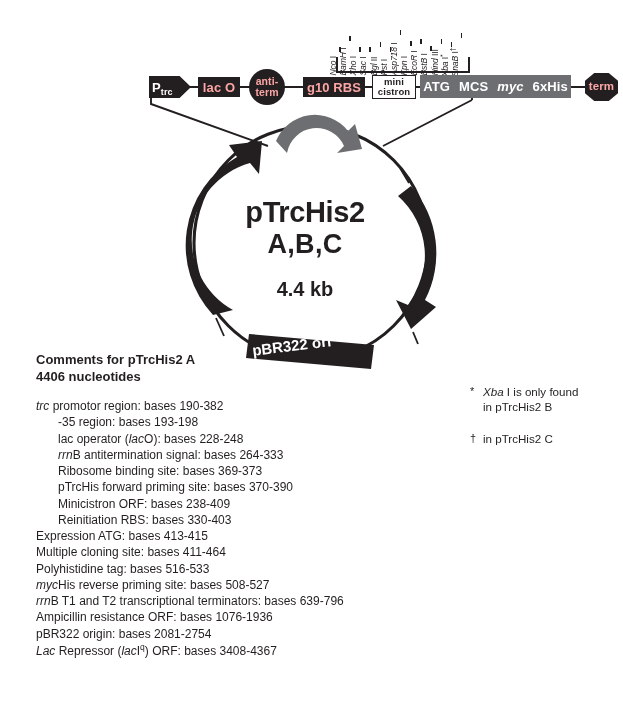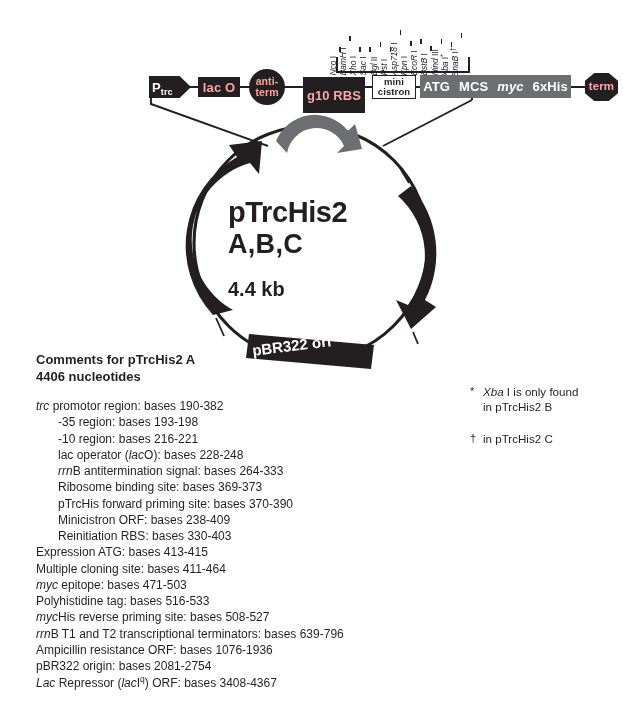--- a/index.html
+++ b/index.html
@@ -43,21 +43,21 @@
   .ptrc-shape {
     position: absolute; left: 0; top: 0; width: 42px; height: 22px;
     background: #231f20;
     clip-path: polygon(0 0, 66% 0, 66% -12%, 100% 50%, 66% 112%, 66% 100%, 0 100%);
     z-index: 0;
   }
   .ptrc-txt { position: relative; z-index: 1; font-size: 13px; }
   .ptrc-txt sub { font-size: 9px; vertical-align: baseline; position: relative; top: 3px; }
 
   .seg-laco { left: 198px; top: 77px; width: 42px; height: 20px; font-size: 13px; }
-  .seg-g10  { left: 303px; top: 77px; width: 62px; height: 36px; font-size: 13px; }
+  .seg-g10  { left: 303px; top: 77px; width: 62px; height: 20px; font-size: 13px; }
 
   .seg-anti {
     left: 249px; top: 69px; width: 36px; height: 36px;
     border-radius: 50%;
     flex-direction: column;
     font-size: 10.5px;
     line-height: 1.02;
   }
   .seg-mini {
     left: 372px; top: 75px; width: 44px; height: 24px;
@@ -131,23 +131,23 @@
   }
 
   
   .leaders { position: absolute; left: 0; top: 0; width: 623px; height: 726px; pointer-events: none; }
 
   
   .circle-wrap { position: absolute; left: 0; top: 0; width: 623px; height: 726px; }
 
   .center-label {
     position: absolute;
-    left: 228px; top: 196px;
+    left: 220px; top: 196px;
     width: 170px;
-    text-align: left;
+    text-align: center;
     color: #231f20;
   }
   .pname { font-size: 29px; font-weight: bold; letter-spacing: -.4px; line-height: 1.12; }
   .pabc  { font-size: 27px; font-weight: bold; letter-spacing: .3px; line-height: 1.2; }
   .pkb   { font-size: 20px; font-weight: bold; margin-top: 17px; }
 
   .arc-label {
     position: absolute;
     color: #ffffff;
     font-weight: bold;
@@ -339,30 +339,28 @@
   </div>
 
   <div class="comments-head">
     <div>Comments for pTrcHis2 A</div>
     <div>4406 nucleotides</div>
   </div>
 
   <div class="comments-list" id="comments-host">
       <div class="row"><span class="it">trc</span> promotor region:  bases 190-382</div>
       <div class="row ind1">-35 region:  bases 193-198</div>
-      <div class="row ind1">-10 region:  bases 216-221</div>
       <div class="row ind1">lac operator (<span class="it">lac</span>O):  bases 228-248</div>
       <div class="row ind1"><span class="it">rrn</span>B antitermination signal:  bases 264-333</div>
       <div class="row ind1">Ribosome binding site:  bases 369-373</div>
       <div class="row ind1">pTrcHis forward priming site:  bases 370-390</div>
       <div class="row ind1">Minicistron ORF:  bases 238-409</div>
       <div class="row ind1">Reinitiation RBS:  bases 330-403</div>
       <div class="row">Expression ATG:  bases 413-415</div>
       <div class="row">Multiple cloning site:  bases 411-464</div>
-      <div class="row"><span class="it">myc</span> epitope:  bases 471-503</div>
       <div class="row">Polyhistidine tag:  bases 516-533</div>
       <div class="row"><span class="it">myc</span>His reverse priming site:  bases 508-527</div>
       <div class="row"><span class="it">rrn</span>B T1 and T2 transcriptional terminators:  bases 639-796</div>
       <div class="row">Ampicillin resistance ORF:  bases 1076-1936</div>
       <div class="row">pBR322 origin:  bases 2081-2754</div>
       <div class="row"><span class="it">Lac</span> Repressor (<span class="it">lac</span>I<span class="sup">q</span>) ORF:  bases 3408-4367</div>
     </div>
 
   <div class="footnotes" id="footnotes-host">
       <div class="fn">

